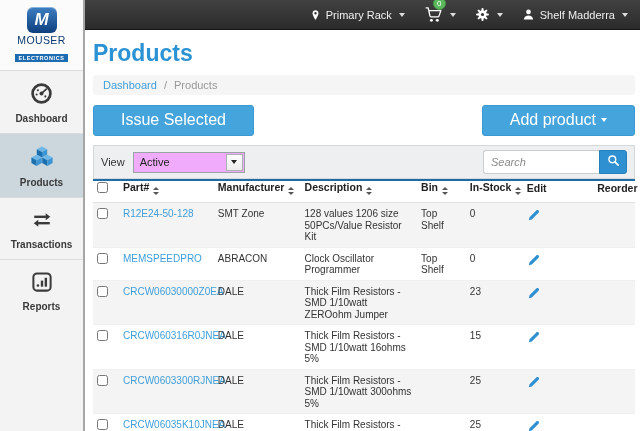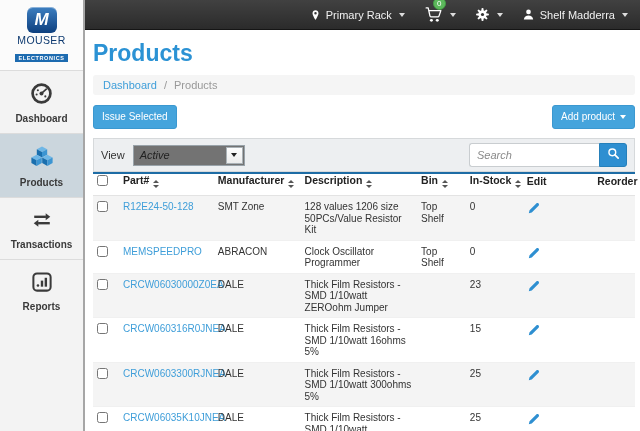--- a/index.html
+++ b/index.html
@@ -28,31 +28,31 @@
   .cart { position:relative; }
   .badge { position:absolute; top:-9px; left:9px; background:#5cb85c; border:1px solid #449d44; color:#fff; font-size:8px; width:13px; height:13px; border-radius:50%; display:flex; align-items:center; justify-content:center; line-height:1; }
 
   
   .content { flex:1; padding:5px 5px 0 8px; display:flex; flex-direction:column; overflow:hidden; }
   .page-title { color:#2b92d4; font-size:23px; font-weight:bold; margin:5px 0 9px; line-height:26px; }
   .breadcrumb { background:#f5f5f5; border-radius:3px; padding:4px 10px; font-size:11px; color:#999; }
   .breadcrumb a { color:#3f9ed9; text-decoration:none; cursor:pointer; }
   .breadcrumb .sep { margin:0 4px; color:#999; }
   .actions { display:flex; align-items:center; margin:10px 0 9px; }
-  .btn { background:#45a4dc; border:1px solid #3b98d0; color:#fff; font-family:inherit; font-size:10px; border-radius:3px; padding:5px 8px 6px; cursor:pointer; display:inline-flex; align-items:center; }
+  .btn { background:#45a4dc; border:1px solid #3b98d0; color:#fff; font-family:inherit; font-size:16px; border-radius:3px; padding:5px 27px 6px; cursor:pointer; display:inline-flex; align-items:center; }
   .btn + .btn { margin-left:6px; }
   .spacer { flex:1; }
 
   .filter-bar { background:#edeff1; border:1px solid #d6d9db; padding:4px 7px; display:flex; align-items:center; }
   .view-label { font-size:11px; color:#333; margin-right:8px; }
-  .view-select { width:112px; height:21px; background:#737373; border:1px solid #99a3aa; font-size:11px; color:#222; display:flex; align-items:center; justify-content:space-between; padding-left:6px; cursor:pointer;font-style:italic; }
+  .view-select { width:112px; height:21px; background:#f0abfc; border:1px solid #99a3aa; font-size:11px; color:#222; display:flex; align-items:center; justify-content:space-between; padding-left:6px; cursor:pointer; }
   .sel-box { width:17px; height:17px; margin-right:1px; border:1px solid #aab2b7; background:linear-gradient(#fdfdfd,#ececec); display:flex; align-items:center; justify-content:center; }
   .sel-caret { width:0; height:0; border-left:3.5px solid transparent; border-right:3.5px solid transparent; border-top:4.5px solid #222; }
   .search-wrap { margin-left:auto; display:flex; height:24px; }
-  .search-input { width:130px; border:1px solid #c9cdd0; border-right:none; border-radius:3px 0 0 3px; padding:11px 7px; font-size:11px; font-family:inherit; color:#444; outline:none; }
+  .search-input { width:116px; border:1px solid #c9cdd0; border-right:none; border-radius:3px 0 0 3px; padding:11px 7px; font-size:11px; font-family:inherit; color:#444; outline:none; }
   .search-input::placeholder { color:#8a8a8a; font-style:italic; }
   .search-btn { width:28px; background:#2e8fd1; border:1px solid #2680ba; border-radius:0 3px 3px 0; display:flex; align-items:center; justify-content:center; cursor:pointer; }
 
   .table-top-line { height:4px; background:#2e8fd1; border-top:1px solid #1d6ca5; border-bottom:1px solid #1d6ca5; }
 
   
   table.grid { width:100%; border-collapse:collapse; table-layout:fixed; font-size:10px; color:#333; }
   .grid th { text-align:left; font-size:10.5px; font-weight:bold; color:#222; padding:0 4px 7px; border-bottom:1px solid #e3e3e3; white-space:nowrap; vertical-align:middle; }
   .grid th.right { text-align:right; }
   .grid td { padding:5px 4px 4px; vertical-align:top; line-height:11.5px; border-top:1px solid #f0f0f0; }

